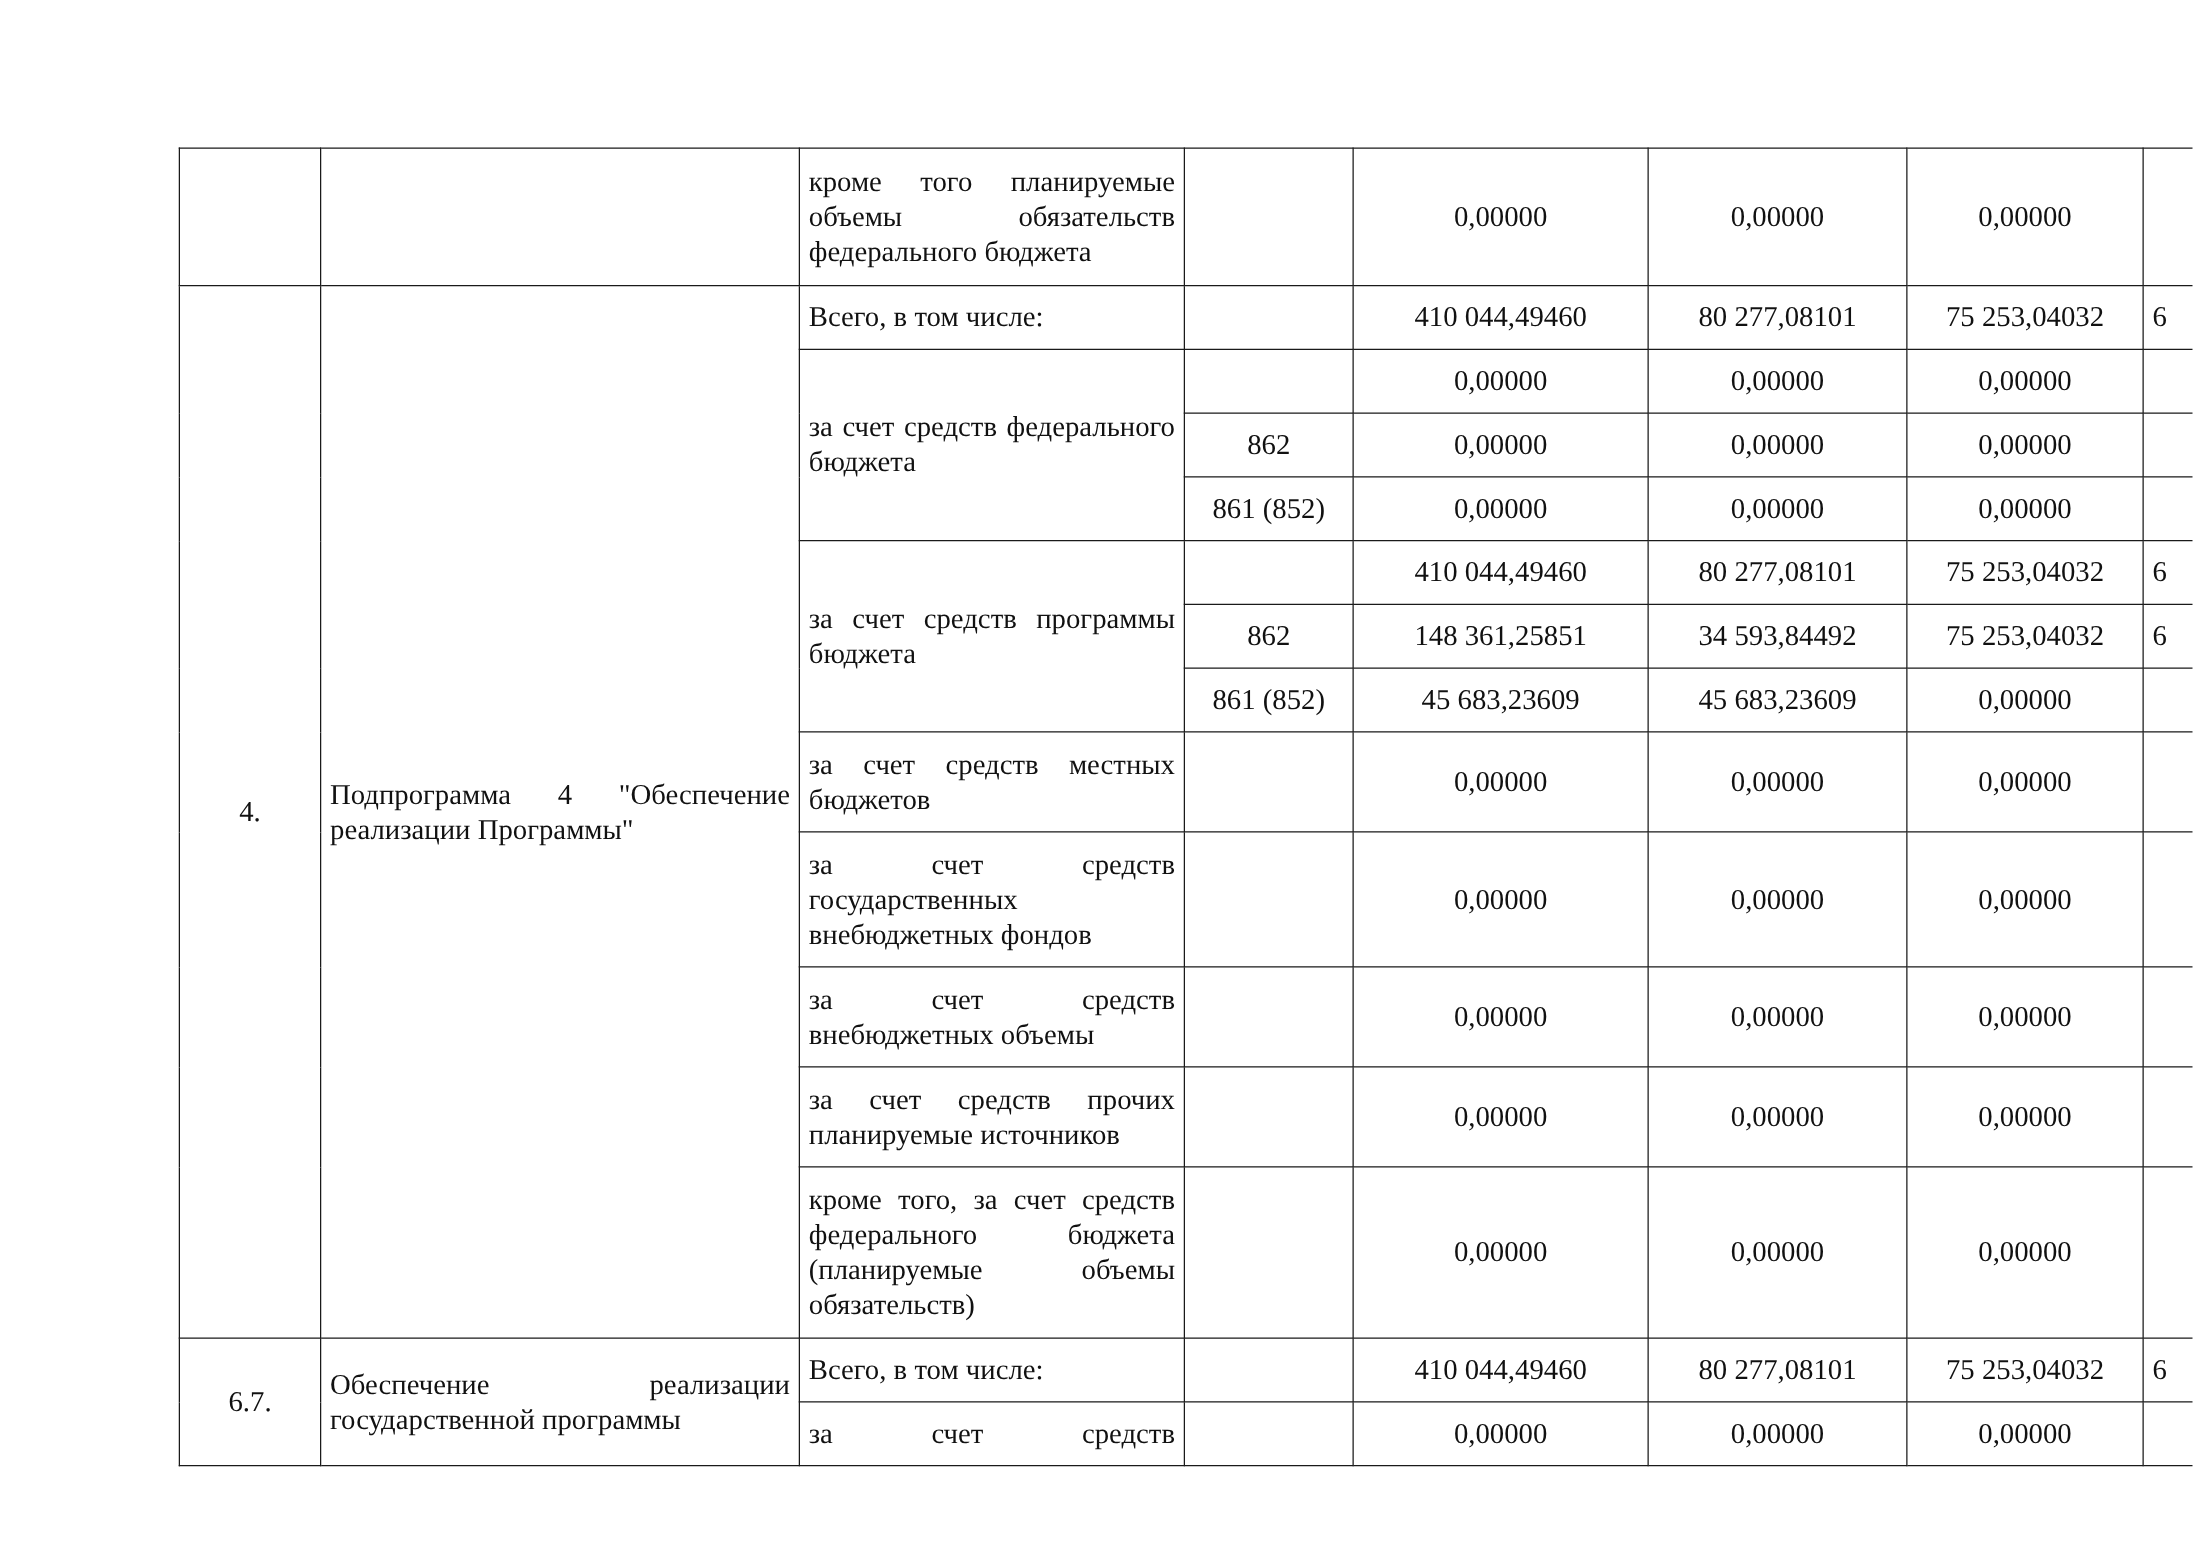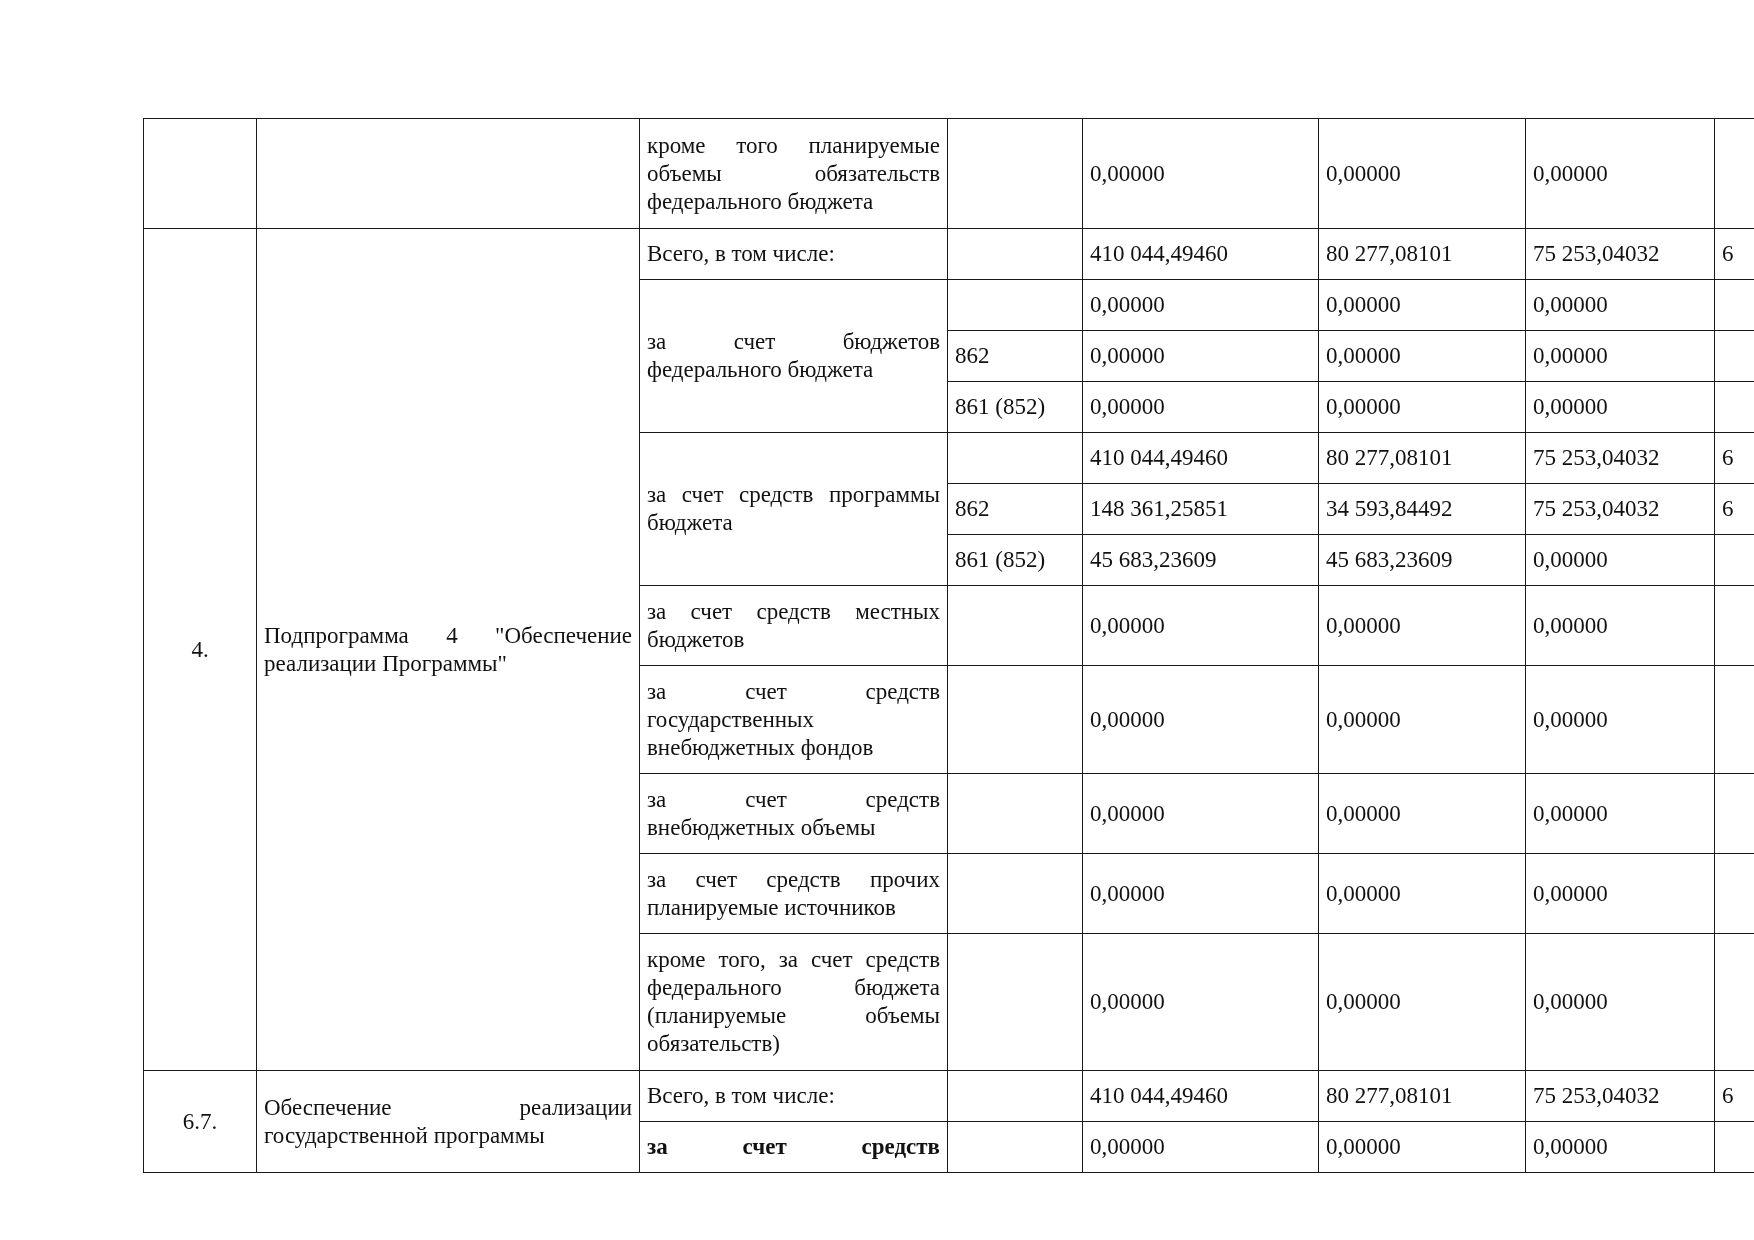--- a/index.html
+++ b/index.html
@@ -2,21 +2,21 @@
 <html><head>
 <meta charset="utf-8">
 <style>
   html, body { margin: 0; padding: 0; background: #ffffff; }
   body { width: 1754px; height: 1240px; position: relative; overflow: hidden;
          font-family: "Liberation Serif", "DejaVu Serif", serif; color: #111; }
   .page { position: absolute; left: 0; top: 0; width: 1754px; height: 1240px; padding-left: 44px; }
   table.budget { position: absolute; left: 143px; top: 118px; border-collapse: collapse;
                  table-layout: fixed; width: 1660px; font-size: 23px; line-height: 28px; }
   table.budget td { border: 1.6px solid #1a1a1a; padding: 0 7px; vertical-align: middle; overflow: hidden; }
-  td.num { text-align: left; white-space: nowrap; }
+  td.num { text-align: center; white-space: nowrap; }
   td.idx { text-align: center; vertical-align: top; padding-top: 10px; }
   td.name { vertical-align: top; padding-top: 10px; text-align: justify; text-align-last: left; }
   td.src { text-align: justify; text-align-last: left; }
   td.cut { text-align: left; white-space: nowrap; padding-left: 6px; }
 </style>
 </head>
 <body>
 
 <div class="page">
 <table class="budget">
@@ -48,21 +48,21 @@
       <td class="name" rowspan="12">Подпрограмма 4 "Обеспечение реализации Программы"</td>
       <td>Всего, в том числе:</td>
       <td class="num"></td>
       <td class="num">410 044,49460</td>
       <td class="num">80 277,08101</td>
       <td class="num">75 253,04032</td>
       <td class="cut">6</td>
     </tr>
 
     <tr style="height:51px">
-      <td class="src" rowspan="3">за счет бюджетов федерального бюджета</td>
+      <td class="src" rowspan="3">за счет средств федерального бюджета</td>
       <td class="num"></td>
       <td class="num">0,00000</td>
       <td class="num">0,00000</td>
       <td class="num">0,00000</td>
       <td class="cut"></td>
     </tr>
     <tr style="height:51px">
       <td class="num">862</td>
       <td class="num">0,00000</td>
       <td class="num">0,00000</td>
@@ -149,21 +149,21 @@
       <td class="idx" rowspan="2">6.7.</td>
       <td class="name" rowspan="2">Обеспечение реализации государственной программы</td>
       <td>Всего, в том числе:</td>
       <td class="num"></td>
       <td class="num">410 044,49460</td>
       <td class="num">80 277,08101</td>
       <td class="num">75 253,04032</td>
       <td class="cut">6</td>
     </tr>
     <tr style="height:51px">
-      <td class="src" style="text-align-last: justify; font-weight: bold;">за счет средств</td>
+      <td class="src" style="text-align-last: justify;">за счет средств</td>
       <td class="num"></td>
       <td class="num">0,00000</td>
       <td class="num">0,00000</td>
       <td class="num">0,00000</td>
       <td class="cut"></td>
     </tr>
   </tbody>
 </table>
 </div>
 

